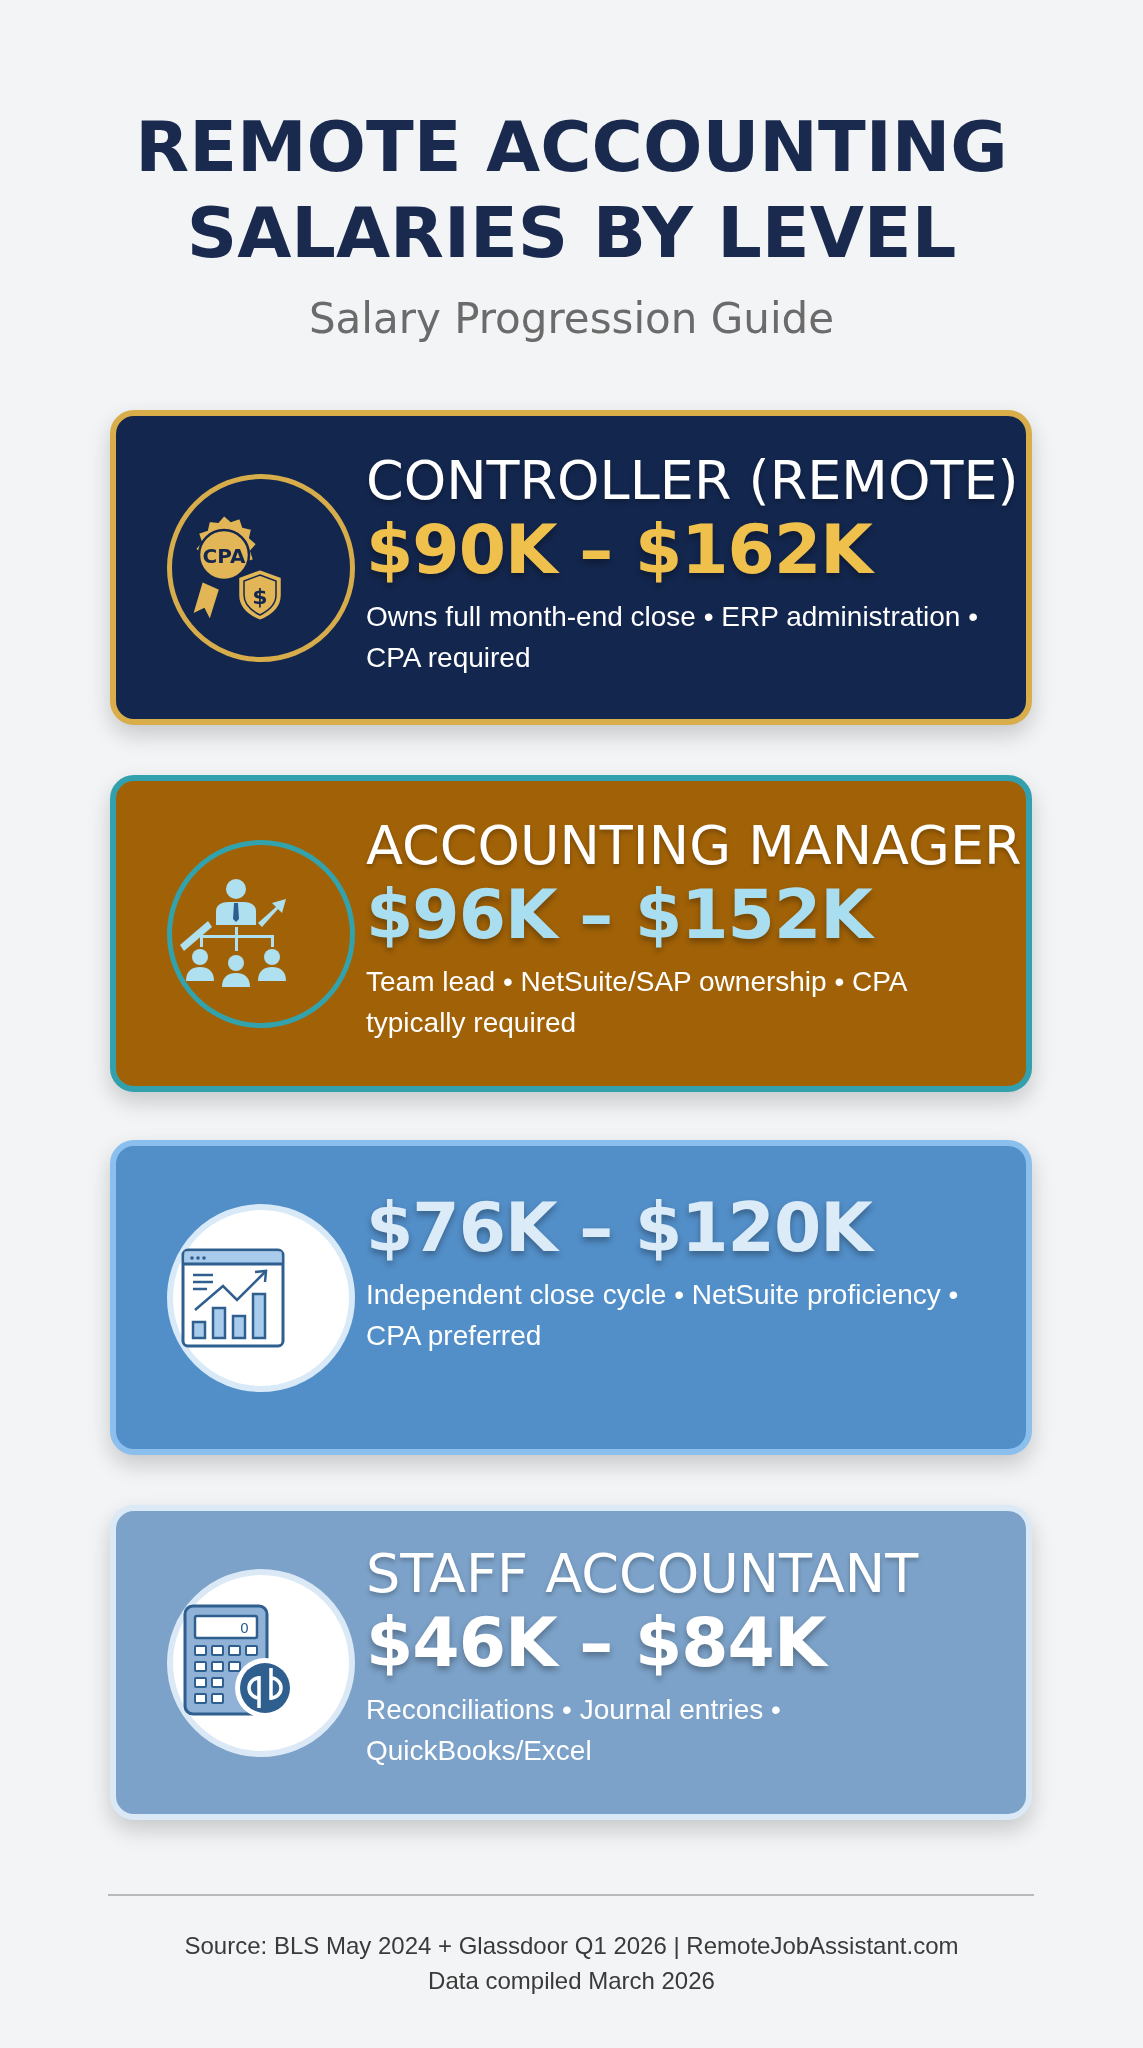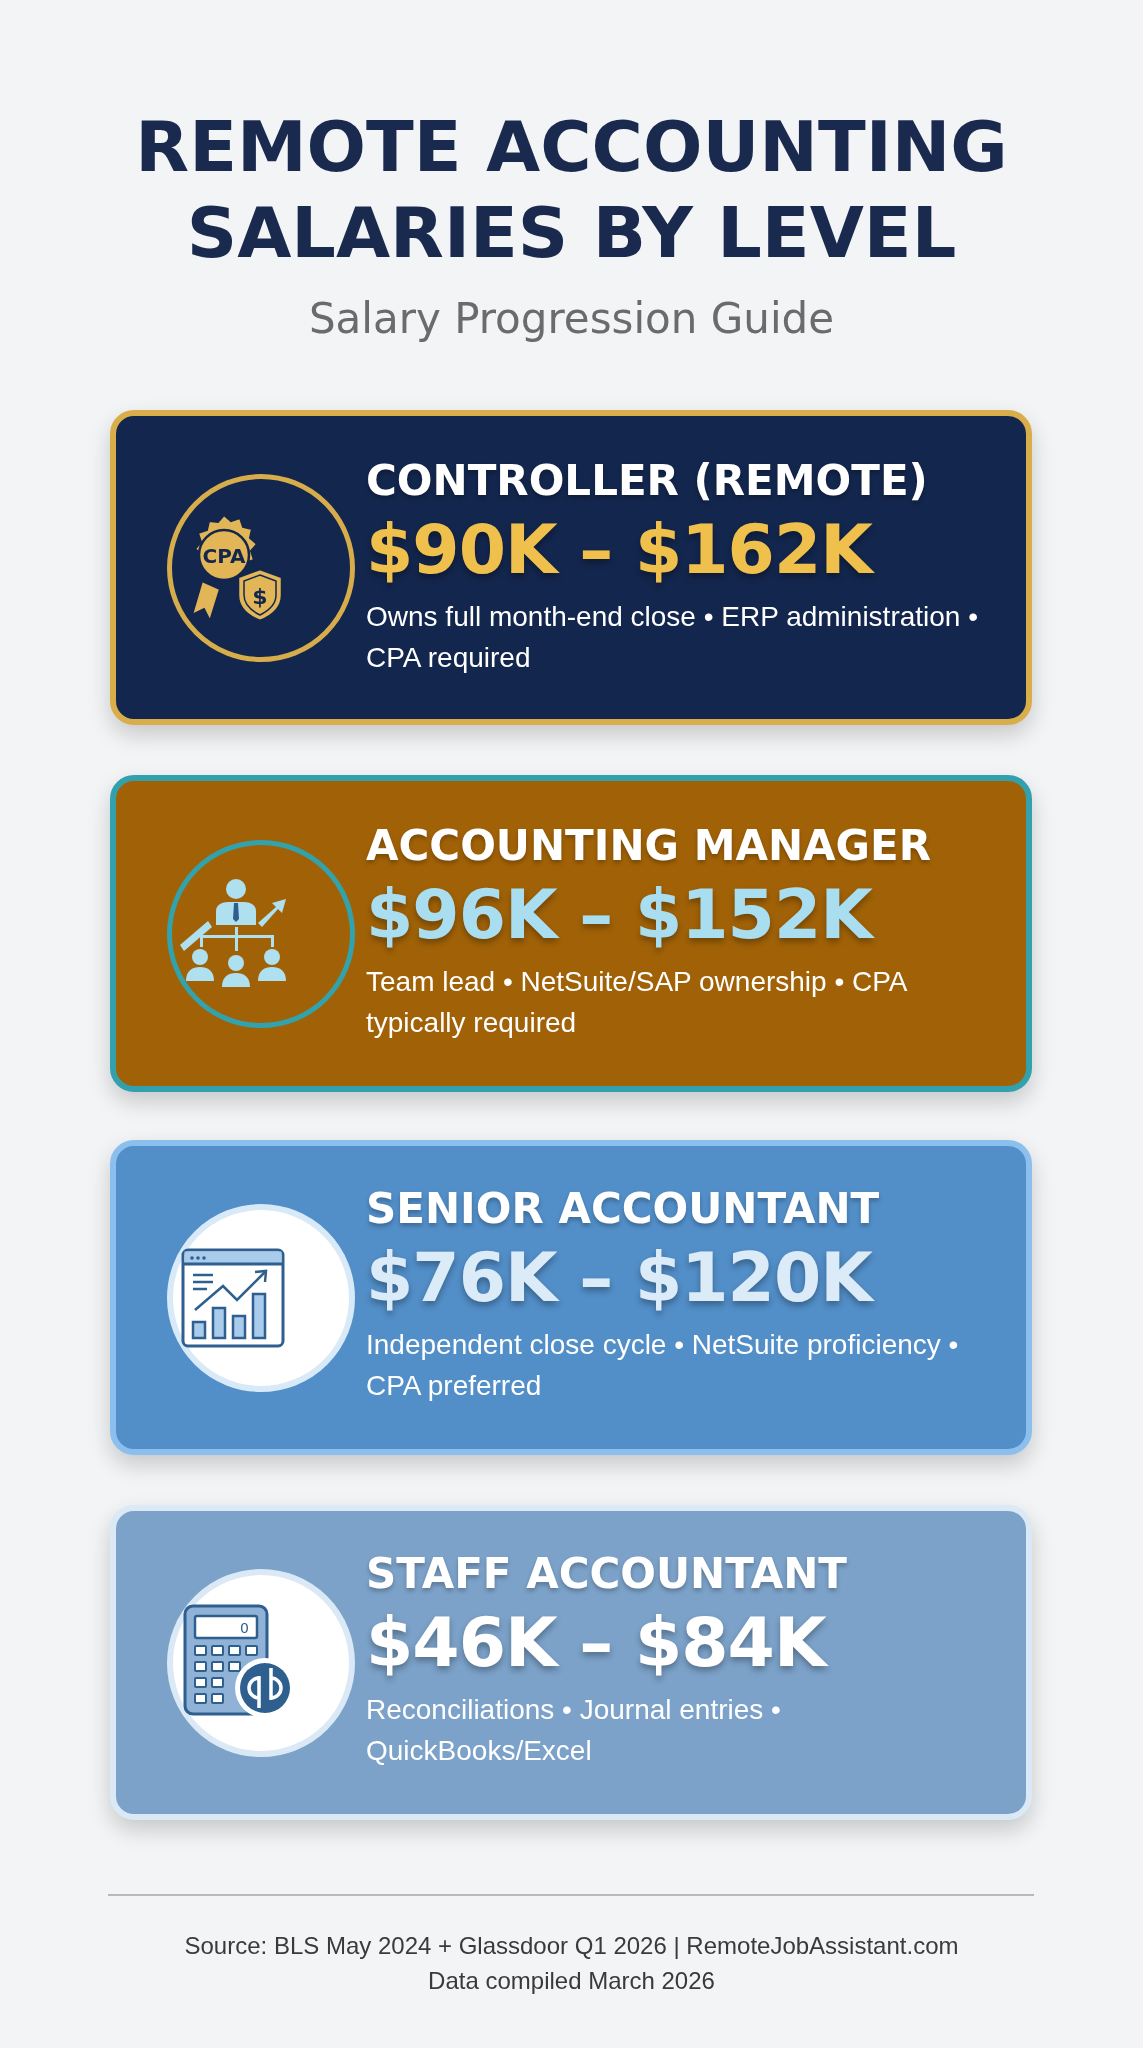--- a/index.html
+++ b/index.html
@@ -30,22 +30,22 @@
       border-radius: 24px; border-width: 6px; border-style: solid;
       box-shadow: 0 10px 22px rgba(0,0,0,0.18);
     }
     .card .icon-wrap {
       position: absolute; left: 51px; top: 50%; transform: translateY(-50%);
       width: 188px; height: 188px; border-radius: 50%;
       display: flex; align-items: center; justify-content: flex-start;
     }
     .card .text { position: absolute; left: 250px; right: 20px; }
     .card .role {
-      font-family: "DejaVu Sans", sans-serif; font-weight: bold;
-      color: #ffffff; font-size: 42px; line-height: 50px;
+      font-family: "DejaVu Sans", sans-serif; font-weight: normal;
+      color: #ffffff; font-size: 54px; line-height: 50px;
       text-shadow: 0 3px 4px rgba(0,0,0,0.25);
       white-space: nowrap;
     }
     .card .range {
       font-family: "DejaVu Sans", sans-serif; font-weight: bold;
       font-size: 68px; line-height: 80px; margin-top: 4px;
       text-shadow: 0 4px 6px rgba(0,0,0,0.3);
       white-space: nowrap; letter-spacing: -1px;
     }
     .card .desc {
@@ -169,21 +169,20 @@
         <line x1="20" y1="51" x2="34" y2="51" stroke="#2f5f8f" stroke-width="2.5"></line>
         <polyline points="22,72 50,48 64,62 92,34" fill="none" stroke="#2f5f8f" stroke-width="2.5"></polyline>
         <polyline points="82,34 93,33 92,44" fill="none" stroke="#2f5f8f" stroke-width="2.5"></polyline>
         <rect x="20" y="84" width="12" height="16" fill="#a9cbec" stroke="#2f5f8f" stroke-width="2.5"></rect>
         <rect x="40" y="70" width="12" height="30" fill="#a9cbec" stroke="#2f5f8f" stroke-width="2.5"></rect>
         <rect x="60" y="78" width="12" height="22" fill="#a9cbec" stroke="#2f5f8f" stroke-width="2.5"></rect>
         <rect x="80" y="56" width="12" height="44" fill="#a9cbec" stroke="#2f5f8f" stroke-width="2.5"></rect>
       </svg>
     </div>
     <div class="text">
-      <div class="role">SENIOR ACCOUNTANT</div>
       <div class="range">$76K – $120K</div>
       <div class="desc">Independent close cycle • NetSuite proficiency • CPA preferred</div>
     </div>
   </div>
 
   <div class="card c4">
     <div class="icon-wrap">
       <svg width="130" height="130" viewBox="0 0 130 130">
         <rect x="12" y="8" width="82" height="108" rx="8" fill="#8fb2d6" stroke="#2f5f8f" stroke-width="3"></rect>
         <rect x="22" y="18" width="62" height="22" rx="2" fill="#ffffff" stroke="#2f5f8f" stroke-width="2.5"></rect>

